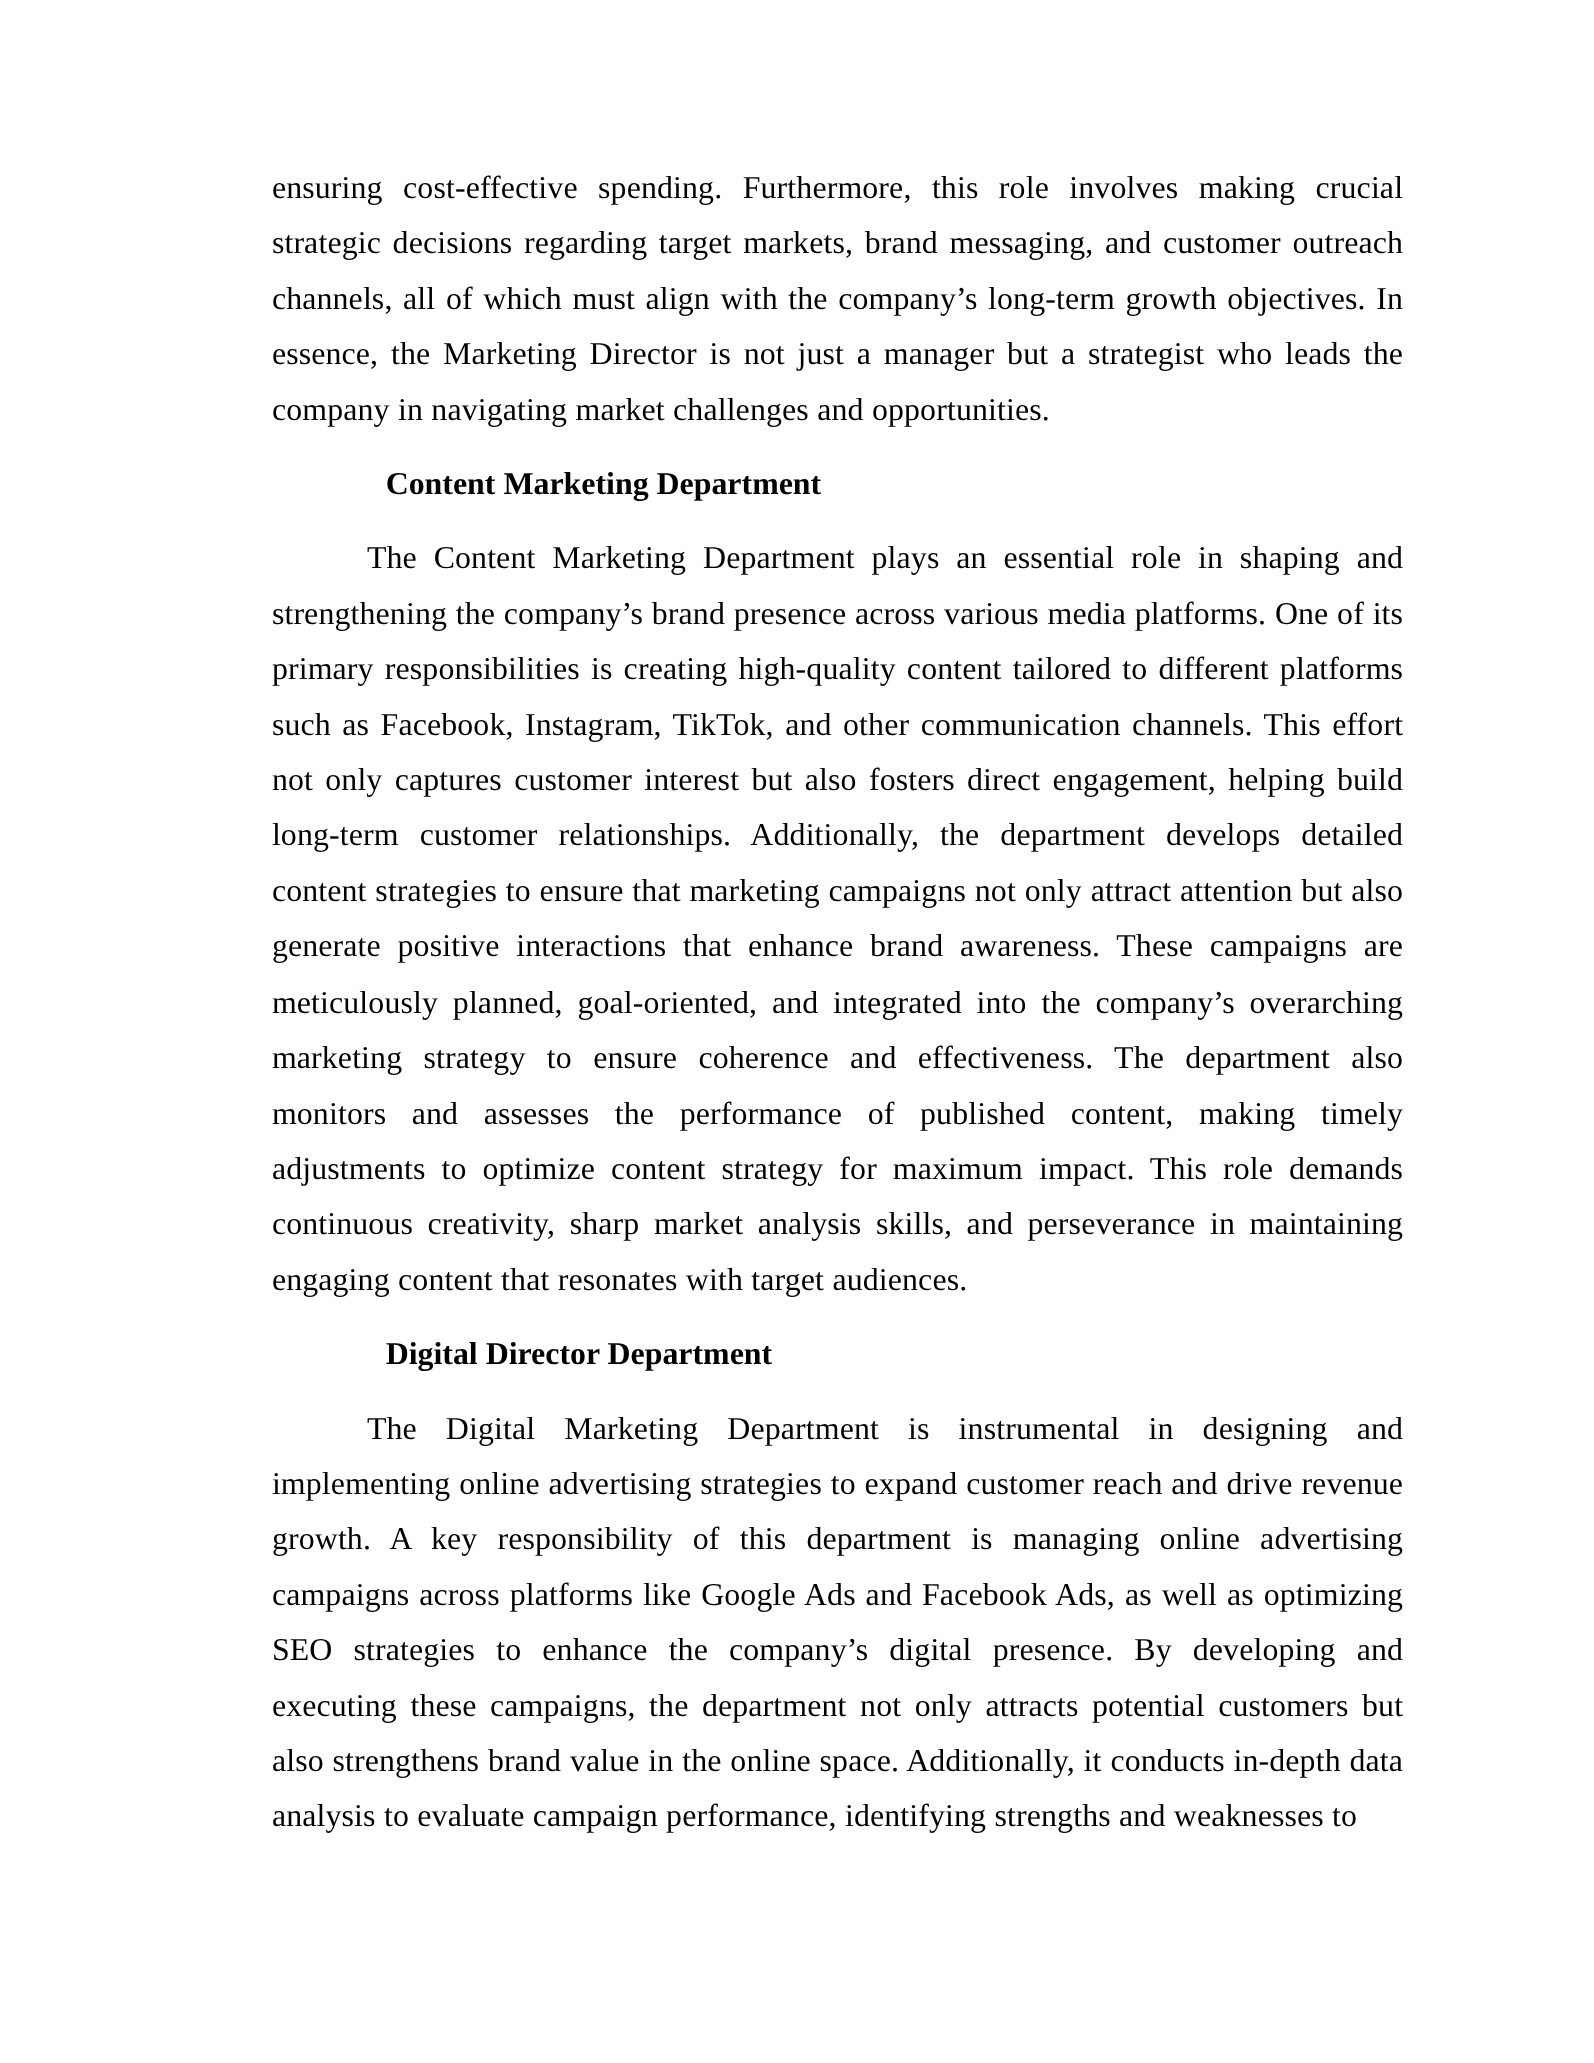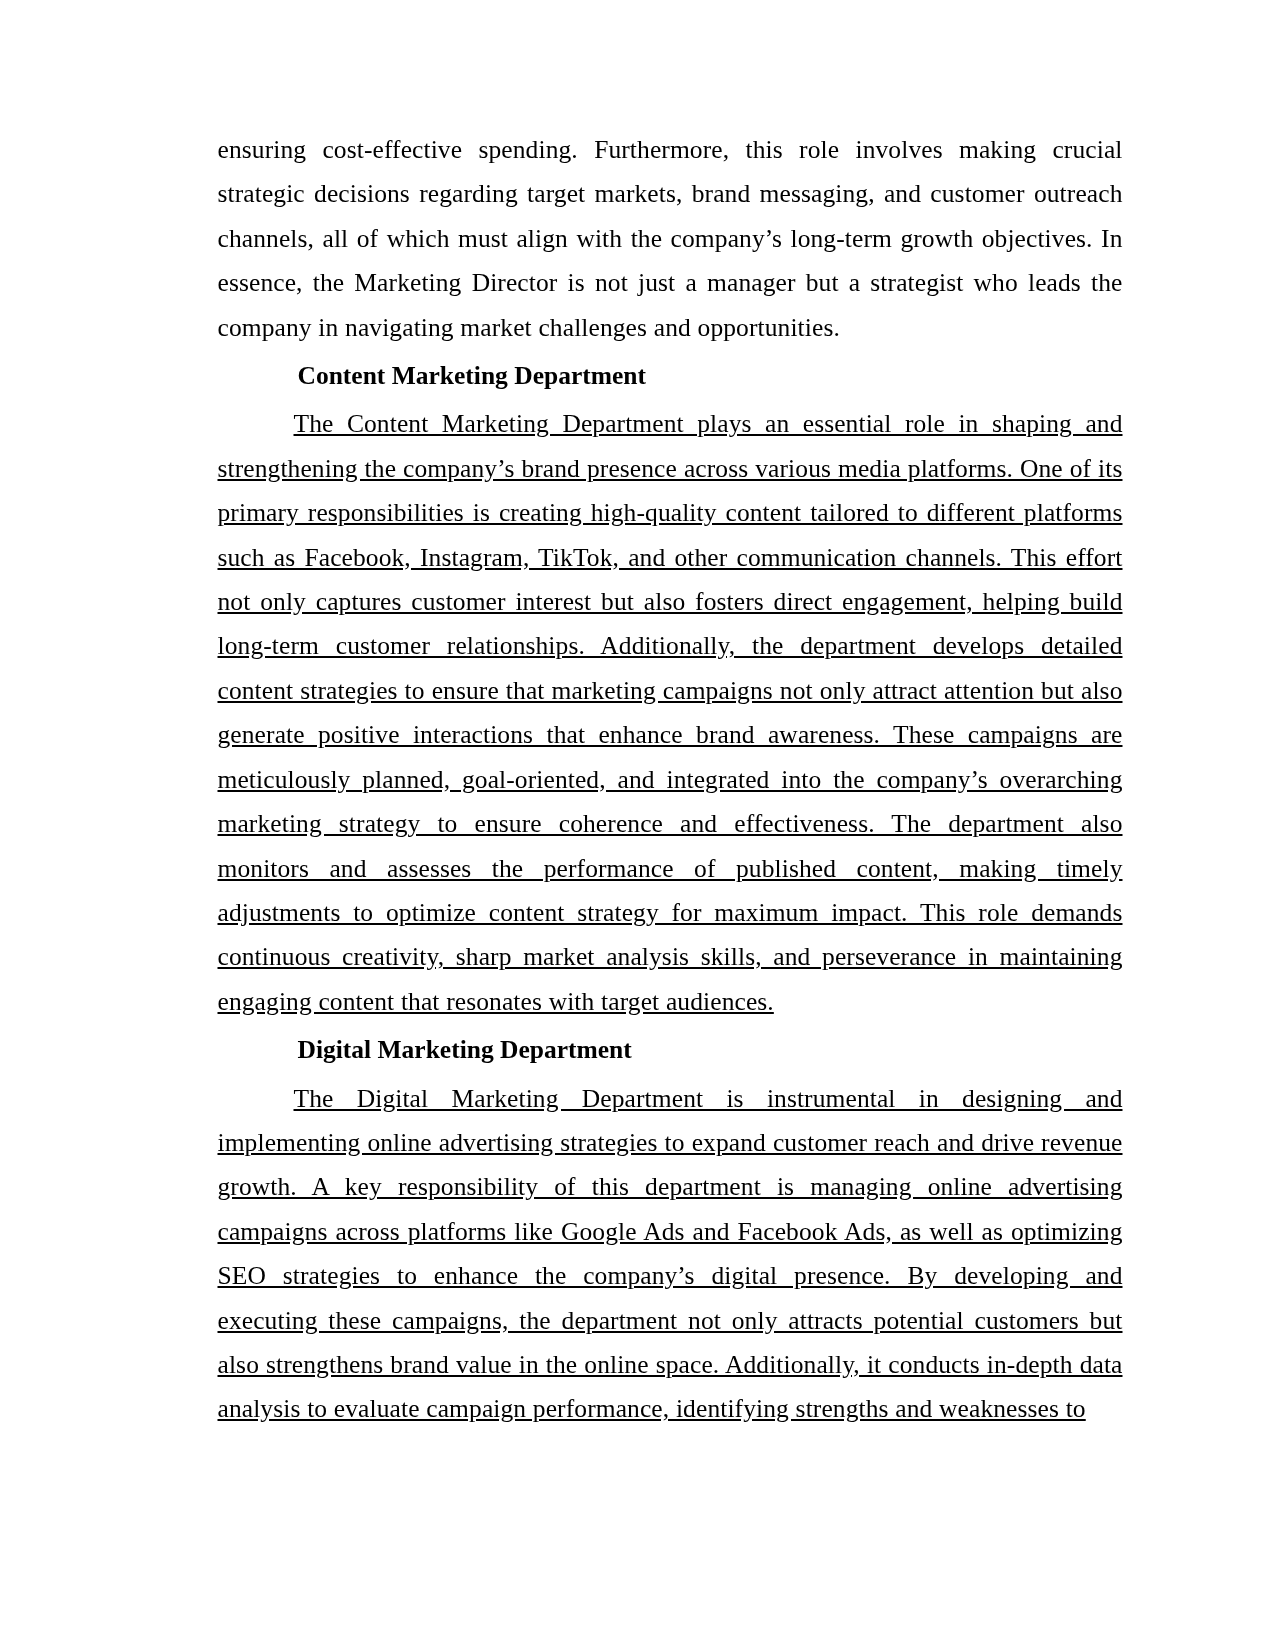--- a/index.html
+++ b/index.html
@@ -34,24 +34,23 @@
     text-align: justify;
     text-justify: inter-word;
     letter-spacing: 0.1px;
     word-spacing: 0.2px;
   }
   .para-cont {
     text-indent: 0;
   }
   .para-indent {
     text-indent: 76px;
-    text-decoration: underline;
   }
   .heading {
-    margin: 4px;
+    margin: 15px;
     font-size: 25.5px;
     line-height: 44.4px;
     font-weight: bold;
     text-indent: 76px;
     text-align: left;
   }
   .page-number {
     position: absolute;
     left: 0;
     right: 0;
@@ -68,20 +67,20 @@
 <div class="page">
 
   <div class="content">
 
     <p class="para para-cont">ensuring cost-effective spending. Furthermore, this role involves making crucial strategic decisions regarding target markets, brand messaging, and customer outreach channels, all of which must align with the company’s long-term growth objectives. In essence, the Marketing Director is not just a manager but a strategist who leads the company in navigating market challenges and opportunities.</p>
 
     <p class="heading">Content Marketing Department</p>
 
     <p class="para para-indent">The Content Marketing Department plays an essential role in shaping and strengthening the company’s brand presence across various media platforms. One of its primary responsibilities is creating high-quality content tailored to different platforms such as Facebook, Instagram, TikTok, and other communication channels. This effort not only captures customer interest but also fosters direct engagement, helping build long-term customer relationships. Additionally, the department develops detailed content strategies to ensure that marketing campaigns not only attract attention but also generate positive interactions that enhance brand awareness. These campaigns are meticulously planned, goal-oriented, and integrated into the company’s overarching marketing strategy to ensure coherence and effectiveness. The department also monitors and assesses the performance of published content, making timely adjustments to optimize content strategy for maximum impact. This role demands continuous creativity, sharp market analysis skills, and perseverance in maintaining engaging content that resonates with target audiences.</p>
 
-    <p class="heading">Digital Marketing Department</p>
+    <p class="heading">Digital Director Department</p>
 
     <p class="para para-indent">The Digital Marketing Department is instrumental in designing and implementing online advertising strategies to expand customer reach and drive revenue growth. A key responsibility of this department is managing online advertising campaigns across platforms like Google Ads and Facebook Ads, as well as optimizing SEO strategies to enhance the company’s digital presence. By developing and executing these campaigns, the department not only attracts potential customers but also strengthens brand value in the online space. Additionally, it conducts in-depth data analysis to evaluate campaign performance, identifying strengths and weaknesses to</p>
 
   </div>
 
 
 </div>
 
 </body></html>

